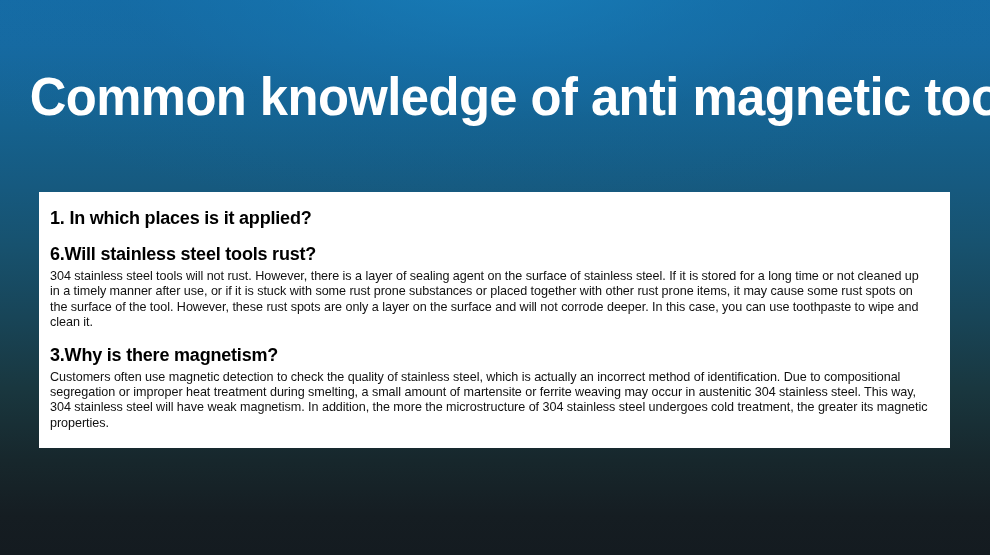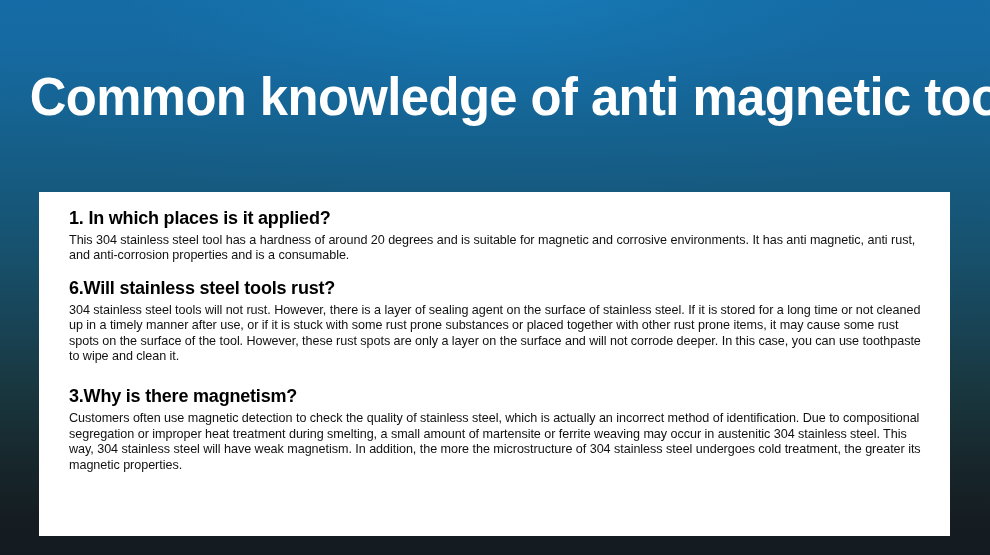--- a/index.html
+++ b/index.html
@@ -68,25 +68,25 @@
     transform: scaleX(0.94);
     transform-origin: 50% 50%;
     white-space: nowrap;
   }
 
   #card {
     position: absolute;
     left: 39px;
     top: 192px;
     width: 911px;
-    height: 344px;
+    height: 256px;
     background: #ffffff;
     overflow: hidden;
     box-sizing: border-box;
-    padding: 14px 22px 0 30px;
+    padding: 14px 22px 0 11px;
   }
 
   .section {
     margin: 0;
   }
 
   .sec-heading {
     margin: 0;
     color: #000000;
     font-family: "Liberation Sans", sans-serif;
@@ -101,37 +101,36 @@
     color: #111111;
     font-family: "Liberation Sans", sans-serif;
     font-weight: normal;
     font-size: 12.6px;
     line-height: 15.4px;
     letter-spacing: -0.05px;
     text-align: left;
   }
 
   #section-2 { margin-top: 12px; }
-  #section-3 { margin-top: 20px; }
+  #section-3 { margin-top: 12px; }
 </style>
 </head>
 <body>
 
 <div id="slide">
 
   <div class="bg-base"></div>
   <div class="bg-glow"></div>
 
   <div id="title">Common knowledge of anti magnetic tools</div>
 
   <div id="card">
 
     <div class="section" id="section-1">
       <p class="sec-heading">1. In which places is it applied?</p>
-      <p class="sec-body">This 304 stainless steel tool has a hardness of around 20 degrees and is suitable for magnetic and corrosive environments. It has anti magnetic, anti rust, and anti-corrosion properties and is a consumable.</p>
     </div>
 
     <div class="section" id="section-2">
       <p class="sec-heading">6.Will stainless steel tools rust?</p>
       <p class="sec-body">304 stainless steel tools will not rust. However, there is a layer of sealing agent on the surface of stainless steel. If it is stored for a long time or not cleaned up in a timely manner after use, or if it is stuck with some rust prone substances or placed together with other rust prone items, it may cause some rust spots on the surface of the tool. However, these rust spots are only a layer on the surface and will not corrode deeper. In this case, you can use toothpaste to wipe and clean it.</p>
     </div>
 
     <div class="section" id="section-3">
       <p class="sec-heading">3.Why is there magnetism?</p>
       <p class="sec-body">Customers often use magnetic detection to check the quality of stainless steel, which is actually an incorrect method of identification. Due to compositional segregation or improper heat treatment during smelting, a small amount of martensite or ferrite weaving may occur in austenitic 304 stainless steel. This way, 304 stainless steel will have weak magnetism. In addition, the more the microstructure of 304 stainless steel undergoes cold treatment, the greater its magnetic properties.</p>

